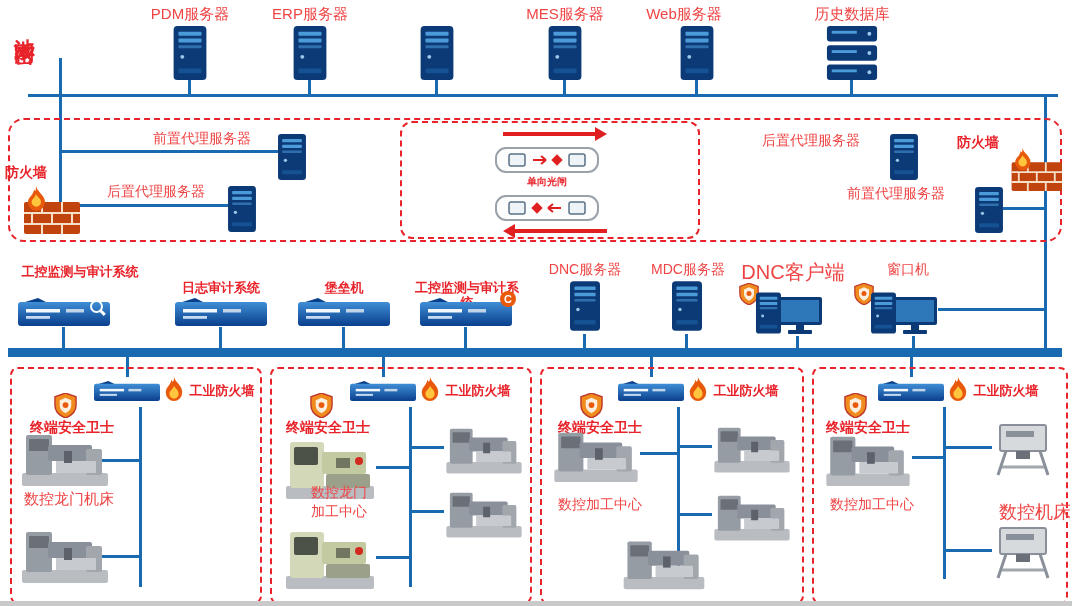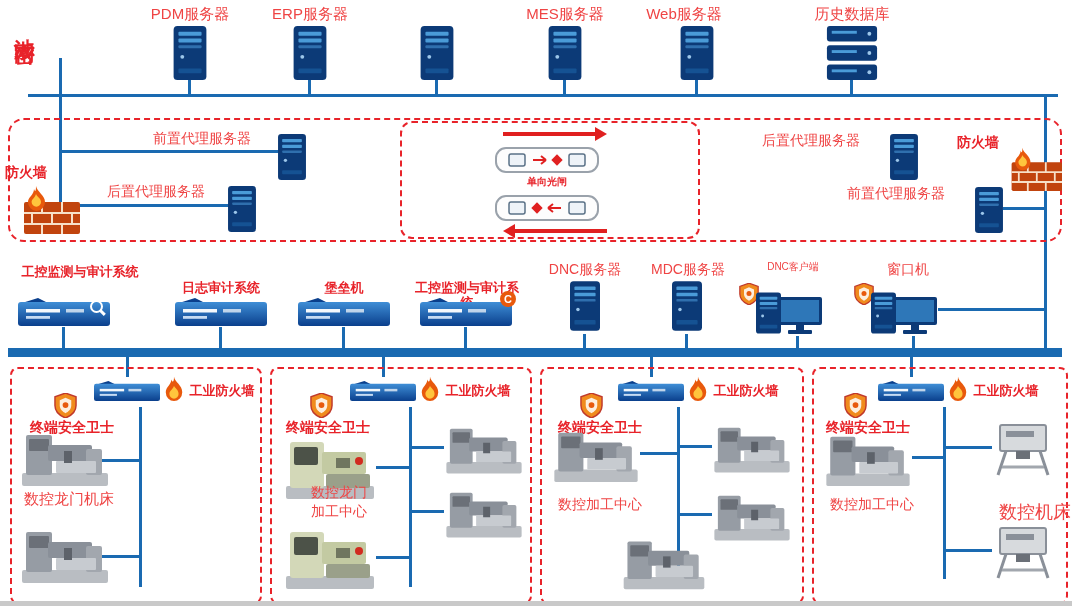--- a/index.html
+++ b/index.html
@@ -232,21 +232,21 @@
     </svg>
   <div class="cbadge" style="left:500px;top:291px">C</div>
 
   <div class="vl" style="left:62px;top:327px;height:22px"></div>
   <div class="vl" style="left:219px;top:327px;height:22px"></div>
   <div class="vl" style="left:342px;top:327px;height:22px"></div>
   <div class="vl" style="left:464px;top:327px;height:22px"></div>
 
   <div class="lb" style="left:525px;top:261px;width:120px;font-size:14px">DNC服务器</div>
   <div class="lb" style="left:628px;top:261px;width:120px;font-size:14px">MDC服务器</div>
-  <div class="lb" style="left:733px;top:261px;width:120px;font-size:10px">DNC客户端</div>
+  <div class="lb" style="left:733px;top:261px;width:120px;font-size:20px">DNC客户端</div>
   <div class="lb" style="left:848px;top:261px;width:120px;font-size:14px">窗口机</div>
 
   <svg class="abs" style="left:570px;top:278px;width:30px;height:56px">
       <use href="#tower"></use>
     </svg>
   <svg class="abs" style="left:672px;top:278px;width:30px;height:56px">
       <use href="#tower"></use>
     </svg>
 
   <svg class="abs" style="left:739px;top:283px;width:20px;height:22px">

